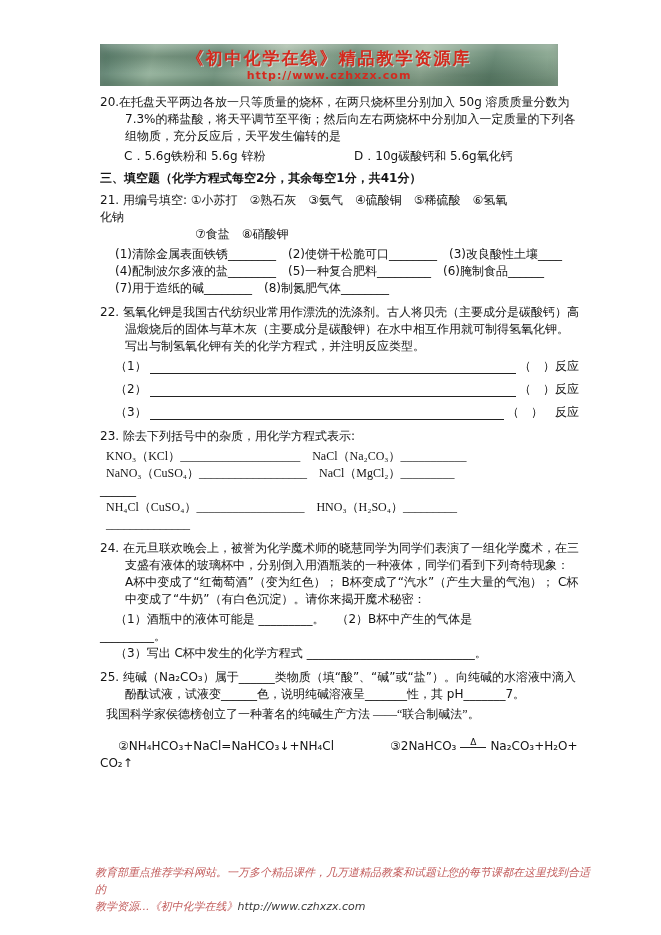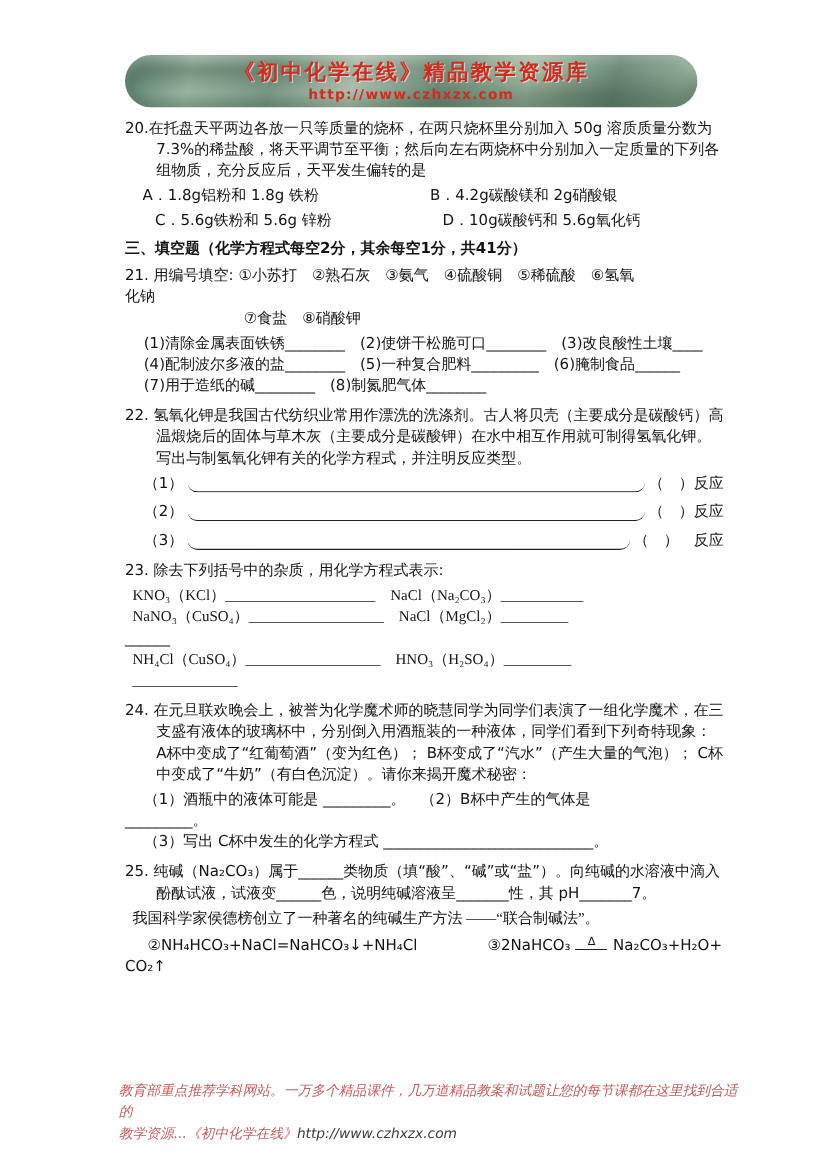--- a/index.html
+++ b/index.html
@@ -1,15 +1,15 @@
 <!DOCTYPE html>
 <html><head>
 <meta charset="utf-8">
 <style>
-  * { box-sizing: border-box; border-radius: 22px; }
+  * { box-sizing: border-box; }
   html, body { margin: 0; padding: 0; background: #ffffff; }
   .page {
     position: relative;
     width: 661px; height: 935px;
     background: #ffffff;
     font-family: "DejaVu Sans", "Liberation Sans", sans-serif;
     color: #141414;
     overflow: hidden;
   }
   
@@ -49,21 +49,21 @@
   .opts { display: flex; margin-top: 3px; }
   .opts .opt-l { width: 230px; flex: 0 0 auto; }
   .opts.r1 { margin-left: 14px; }
   .opts.r2 { margin-left: 24px; }
   
   .ans-row { display: flex; align-items: stretch; height: 19px; margin: 3px 0 4px 15px; }
   .ans-num { white-space: nowrap; }
   .ans-blank { flex: 1 1 auto; border-bottom: 1px solid #222; margin: 0 3px 3px 3px; }
   .ans-suffix { white-space: nowrap; }
   
-  .eq-row { display: flex; align-items: center; margin: 5px 0 0 18px; white-space: nowrap; }
+  .eq-row { display: flex; align-items: flex-start; margin: 15px 0 0 18px; white-space: nowrap; }
   .eq-gap { width: 56px; flex: 0 0 auto; }
   .delta-eq { display: inline-flex; flex-direction: column; align-items: center; margin: 0 4px 3px 4px; }
   .delta-sym { font-size: 9px; line-height: 9px; }
   .eq-dline { width: 26px; height: 0; border-bottom: 1.4px solid #222; }
   
   .footer {
     position: absolute; left: 95px; right: 70px; bottom: 20px;
     font-size: 11px; line-height: 17px;
     color: #c25b5b; font-style: italic;
   }
@@ -75,24 +75,20 @@
 <div class="page">
 
   <div class="banner">
     <div class="banner-title">《初中化学在线》精品教学资源库</div>
     <div class="banner-url">http://www.czhxzx.com</div>
   </div>
 
   <div class="content">
 
     <p class="hang">20.在托盘天平两边各放一只等质量的烧杯，在两只烧杯里分别加入 50g 溶质质量分数为 7.3%的稀盐酸，将天平调节至平衡；然后向左右两烧杯中分别加入一定质量的下列各组物质，充分反应后，天平发生偏转的是</p>
-    <div class="opts r1">
-      <span class="opt-l">A．1.8g铝粉和 1.8g 铁粉</span>
-      <span>B．4.2g碳酸镁和 2g硝酸银</span>
-    </div>
     <div class="opts r2">
       <span class="opt-l">C．5.6g铁粉和 5.6g 锌粉</span>
       <span>D．10g碳酸钙和 5.6g氧化钙</span>
     </div>
 
     <p class="bold mt5">三、填空题（化学方程式每空2分，其余每空1分，共41分）</p>
 
     <p class="mt5">21. 用编号填空: ①小苏打　②熟石灰　③氨气　④硫酸铜　⑤稀硫酸　⑥氢氧</p>
     <p>化钠</p>
     <p class="ind95">⑦食盐　⑧硝酸钾</p>

